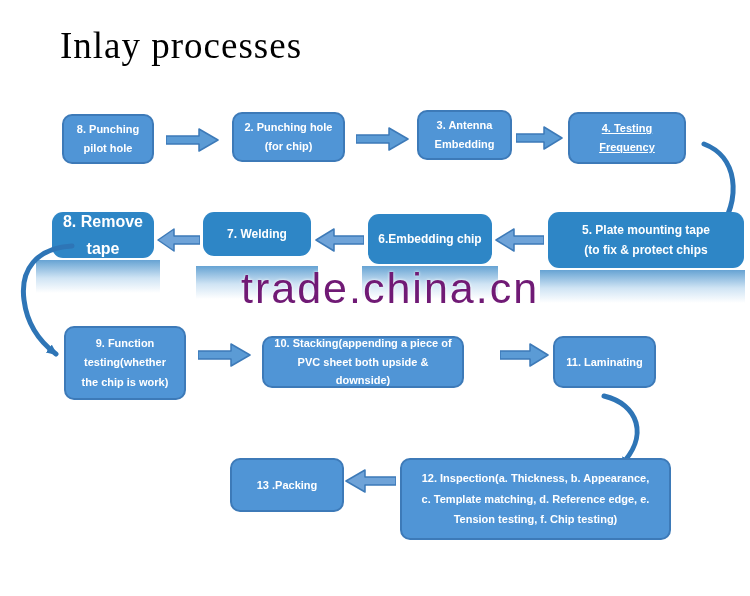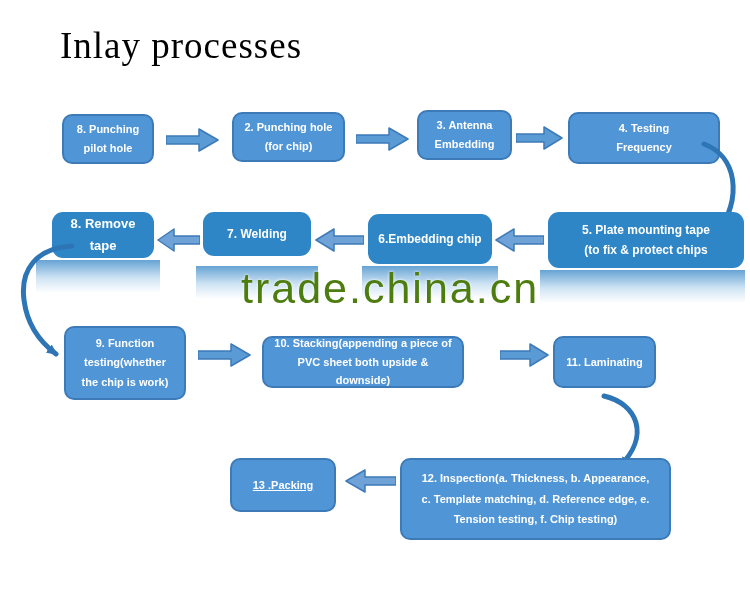--- a/index.html
+++ b/index.html
@@ -36,37 +36,37 @@
     border-radius:11px;
   }
   .arrow{position:absolute;}
   .curve{position:absolute;}
   .refl{
     position:absolute;height:33px;
     background:linear-gradient(to bottom, rgba(64,140,200,0.8) 0%, rgba(120,178,224,0.35) 55%, rgba(255,255,255,0) 100%);
   }
   .watermark{
     position:absolute;left:241px;top:264px;
-    font-size:43px;color:#4d7c0f;letter-spacing:2px;
+    font-size:43px;color:#701a75;letter-spacing:2px;
     text-shadow:0 0 3px #ffffff;
   }
   
   #s1{left:62px;top:114px;width:92px;height:50px;}
   #s2{left:232px;top:112px;width:113px;height:50px;}
   #s3{left:417px;top:110px;width:95px;height:50px;}
-  #s4{left:568px;top:112px;width:152px;height:52px;}
+  #s4{left:568px;top:112px;width:118px;height:52px;text-decoration:underline;}
   #s5{left:548px;top:212px;width:196px;height:56px;font-size:12px;}
   #s6{left:368px;top:214px;width:124px;height:50px;font-size:12px;}
   #s7{left:203px;top:212px;width:108px;height:44px;font-size:12px;}
-  #s8{left:52px;top:212px;width:102px;height:46px;font-size:13px;}
+  #s8{left:52px;top:212px;width:102px;height:46px;font-size:16px;}
   #s9{left:64px;top:326px;width:122px;height:74px;line-height:1.75;}
   #s10{left:262px;top:336px;width:202px;height:52px;}
   #s11{left:553px;top:336px;width:103px;height:52px;}
   #s12{left:400px;top:448px;width:271px;height:82px;line-height:1.9;margin-top:10px;}
-  #s13{left:230px;top:458px;width:106px;height:54px;text-decoration:underline;}
+  #s13{left:230px;top:458px;width:114px;height:54px;}
   
   #a1{left:166px;top:127px;}
   #a2{left:356px;top:126px;}
   #a3{left:516px;top:125px;}
   #a4{left:494px;top:227px;}
   #a5{left:314px;top:227px;}
   #a6{left:156px;top:227px;}
   #a7{left:198px;top:342px;}
   #a8{left:500px;top:342px;}
   #a9{left:344px;top:468px;}

